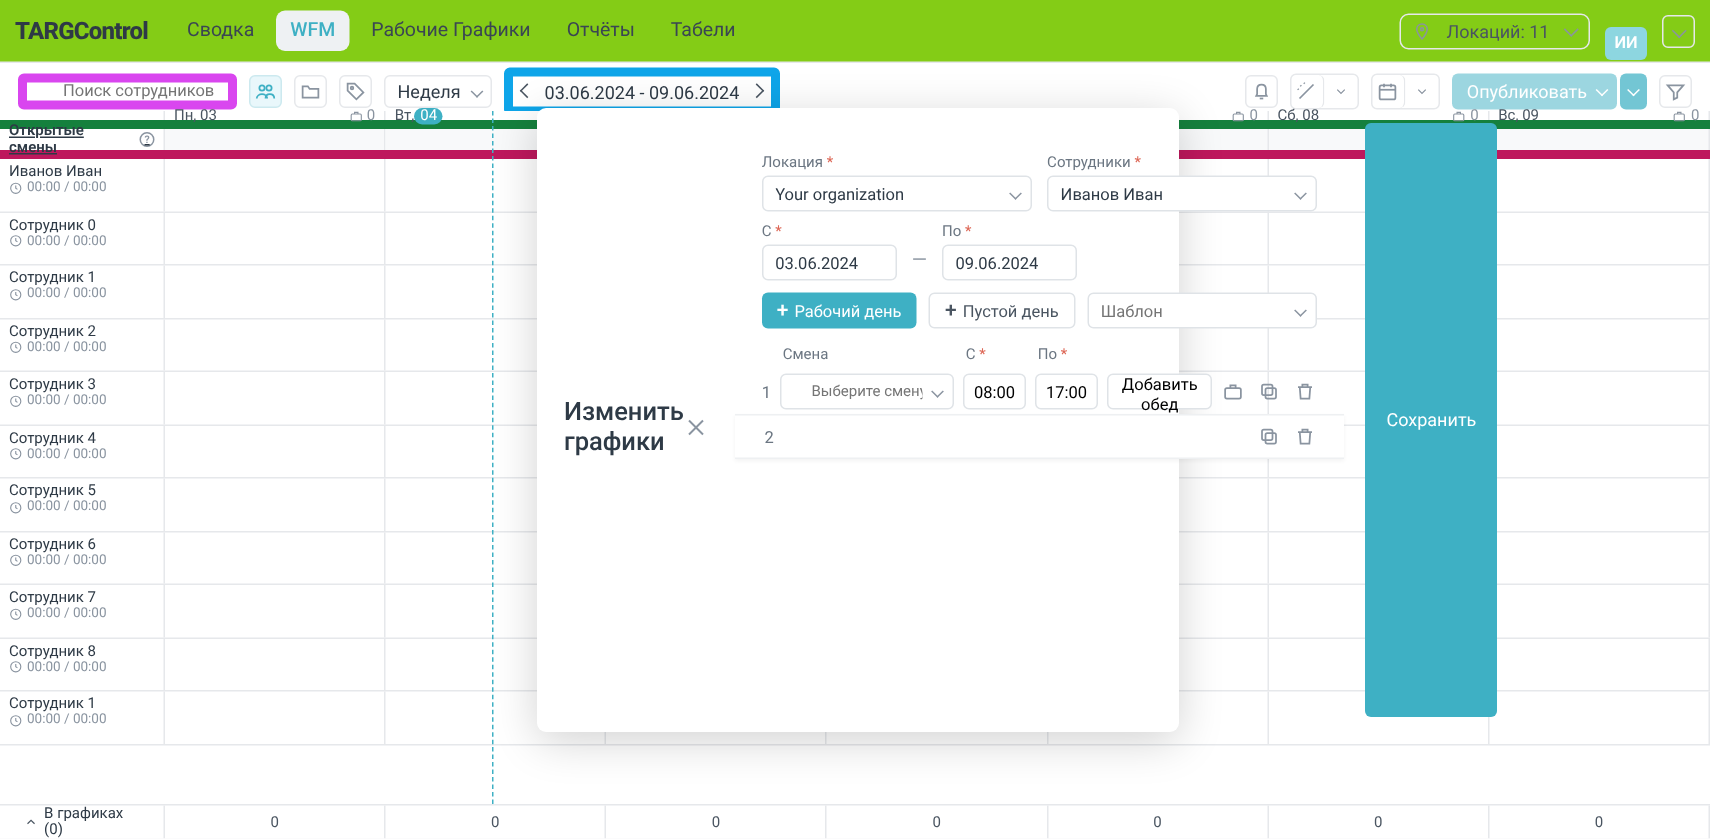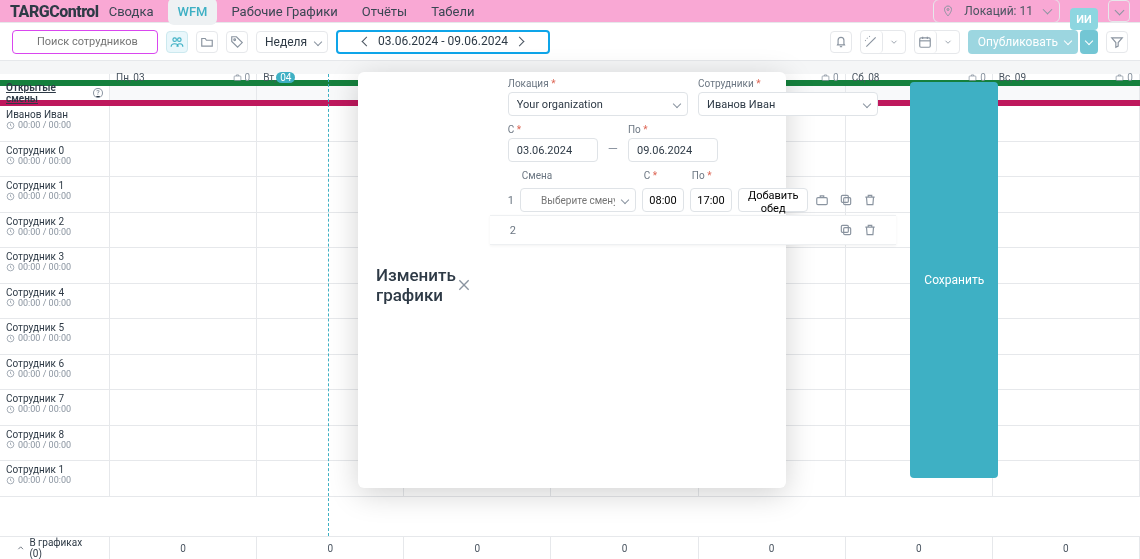--- a/index.html
+++ b/index.html
@@ -1,40 +1,40 @@
 <!DOCTYPE html>
 <html><head>
 <meta charset="utf-8">
 <style>
 * { box-sizing: border-box; margin: 0; padding: 0; font-family: -apple-system, BlinkMacSystemFont, "Segoe UI", Roboto, sans-serif; }
 body { width: 1140px; height: 559px; background: #f5f6f7; color: #2e3a46; font-size: 13px; overflow: hidden; position: relative; }
 
 
-.topbar { height: 23px; background: #f9a8d4; border-bottom: 1px solid #e6e8eb; display: flex; align-items: center; padding: 0 10px; }
+.topbar { height: 42px; background: #84cc16; border-bottom: 1px solid #e6e8eb; display: flex; align-items: center; padding: 0 10px; gap: 16px; }
 .logo { font-weight: 800; font-size: 16px; letter-spacing: -0.5px; }
 .nav { display: flex; gap: 4px; }
 .nav-item { padding: 6px 10px; border-radius: 6px; font-size: 13px; color: #3a4653; cursor: pointer; }
 .nav-item.active { background: #eef1f3; color: #3eb0c4; font-weight: 500; }
 .topbar-right { margin-left: auto; display: flex; gap: 10px; align-items: center; }
 .loc { border: 1px solid #e6e8eb; border-radius: 6px; padding: 4px 26px 4px 30px; position: relative; font-size: 12px; color: #4a5561; }
 .loc::after { content: ""; position: absolute; right: 8px; top: 50%; width: 6px; height: 6px; border-right: 1px solid #8a94a0; border-bottom: 1px solid #8a94a0; transform: translateY(-70%) rotate(45deg); }
 .ai { background: #8dd6e0; width: 28px; height: 22px; border-radius: 4px; display: flex; align-items: center; justify-content: center; font-size: 11px; font-weight: 600; color: #fff; margin-top: 16px; }
 .caret { width: 22px; height: 22px; border: 1px solid #e6e8eb; border-radius: 4px; position: relative; }
 .caret::after { content: ""; position: absolute; left: 7px; top: 6px; width: 6px; height: 6px; border-right: 1px solid #8a94a0; border-bottom: 1px solid #8a94a0; transform: rotate(45deg); }
 
 
 .toolbar { height: 38px; background: #fff; border-bottom: 1px solid #e6e8eb; display: flex; align-items: center; padding: 0 12px; gap: 8px; }
-.search { width: 146px; height: 24px; border: 1px solid #d946ef; border-radius: 4px; padding: 0 6px 0 24px; font-size: 11px; color: #8a94a0; position: relative; }
+.search { width: 146px; height: 24px; border: 6px solid #d946ef; border-radius: 4px; padding: 0 6px 0 24px; font-size: 11px; color: #8a94a0; position: relative; }
 .search-wrap { position: relative; }
 .search-wrap .mag { position: absolute; left: 6px; top: 5px; }
 .ibtn { width: 22px; height: 22px; border: 1px solid #e6e8eb; border-radius: 4px; display: flex; align-items: center; justify-content: center; cursor: pointer; }
 .ibtn.hl { background: #e9f7fb; border-color: #cce9ef; }
 .period { border: 1px solid #e6e8eb; border-radius: 4px; padding: 3px 20px 3px 8px; font-size: 12px; position: relative; }
 .period::after { content: ""; position: absolute; right: 6px; top: 7px; width: 5px; height: 5px; border-right: 1px solid #8a94a0; border-bottom: 1px solid #8a94a0; transform: rotate(45deg); }
-.daterange { border: 2px solid #0ea5e9; border-radius: 4px; display: flex; align-items: flex-start; padding: 2px 20px; gap: 4px; font-size: 12px; }
+.daterange { border: 6px solid #0ea5e9; border-radius: 4px; display: flex; align-items: flex-end; padding: 2px 1px; gap: 4px; font-size: 12px; }
 .chev { width: 16px; height: 16px; display: flex; align-items: center; justify-content: center; cursor: pointer; color: #8a94a0; }
 .chev.l::before { content: ""; width: 6px; height: 6px; border-left: 1.5px solid #4a5561; border-bottom: 1.5px solid #4a5561; transform: rotate(45deg); }
 .chev.r::before { content: ""; width: 6px; height: 6px; border-right: 1.5px solid #4a5561; border-top: 1.5px solid #4a5561; transform: rotate(45deg); }
 .toolbar .spacer { flex: 1; }
 .save-btn { background: #73c6d4; color: #fff; border: none; padding: 5px 20px 5px 10px; border-radius: 4px; font-size: 12px; position: relative; }
 .save-btn::after { content: ""; position: absolute; right: 7px; top: 8px; width: 5px; height: 5px; border-right: 1.5px solid #fff; border-bottom: 1.5px solid #fff; transform: rotate(45deg); }
 .split-caret { background: #73c6d4; width: 18px; height: 24px; border-radius: 4px; display: flex; align-items: center; justify-content: center; }
 .split-caret::before { content: ""; width: 5px; height: 5px; border-right: 1.5px solid #fff; border-bottom: 1.5px solid #fff; transform: rotate(45deg); margin-top: -2px; }
 .splitwrap { display: flex; gap: 2px; }
 .group2 { display: flex; border: 1px solid #e6e8eb; border-radius: 4px; }
@@ -60,21 +60,21 @@
 .timeline-mark { position: absolute; top: 74px; bottom: 23px; left: 328px; width: 1px; border-left: 1px dashed #3eb0c4; z-index: 2; }
 
 
 .footer { position: absolute; bottom: 0; left: 0; right: 0; height: 23px; background: #fff; border-top: 1px solid #e6e8eb; display: flex; }
 .footer .sidecell { width: 110px; border-right: 1px solid #e6e8eb; display: flex; align-items: center; gap: 4px; padding: 0 16px; font-size: 10px; }
 .footer .daycol { justify-content: center; }
 .modal { position: absolute; top: 72px; left: 358px; width: 428px; height: 416px; background: #fff; border-radius: 6px; box-shadow: 0 6px 30px rgba(0,0,0,0.18); display: flex; flex-direction: row; z-index: 10; }
 .mhead { padding: 14px 18px 4px; display: flex; align-items: center; }
 .mhead h2 { font-size: 17px; font-weight: 500; }
 .close { margin-left: auto; cursor: pointer; color: #8a94a0; font-size: 18px; }
-.mbody { padding: 6px 18px 0; flex: 1; }
+.mbody { padding: 6px 18px 0; flex: 1; margin-top: 25px; }
 .frow { display: flex; gap: 10px; margin-bottom: 8px; }
 .fcol { flex: 1; display: flex; flex-direction: column; gap: 3px; }
 .lbl { font-size: 10px; color: #6b7682; }
 .req { color: #d65; }
 .finput, .fselect { height: 24px; border: 1px solid #dfe3e7; border-radius: 4px; padding: 0 8px; font-size: 11px; color: #2e3a46; background: #fff; width: 100%; position: relative; }
 .fselect { padding-right: 20px; appearance: none; background: #fff; }
 .selwrap { position: relative; }
 .selwrap::after { content: ""; position: absolute; right: 8px; top: 9px; width: 5px; height: 5px; border-right: 1px solid #8a94a0; border-bottom: 1px solid #8a94a0; transform: rotate(45deg); pointer-events: none; }
 .dash { display: flex; align-items: flex-end; padding-bottom: 6px; color: #8a94a0; }
 .short { width: 90px; flex: none; }
@@ -551,20 +551,31 @@
       <div class="fcol short">
         <div class="lbl"><span>С</span> <span class="req">*</span></div>
         <input class="finput" value="03.06.2024" style="">
       </div>
       <div class="dash">—</div>
       <div class="fcol short">
         <div class="lbl"><span>По</span> <span class="req">*</span></div>
         <input class="finput" value="09.06.2024" style="">
       </div>
     </div>
+    <div class="btnrow">
+      <button class="pbtn work">
+          <span class="plus"></span>
+          <span>Рабочий день</span>
+        </button>
+      <button class="pbtn empty">
+          <span class="plus"></span>
+          <span>Пустой день</span>
+        </button>
+      <div class="selwrap tplsel"><input class="fselect" style="color: rgb(138, 148, 160);" placeholder="Шаблон"></div>
+    </div>
     <div class="shiftarea">
       <div class="shifthdr">
         <span class="sh1"></span>
         <span class="sh-shift">Смена</span>
         <span class="sh-c"><span>С</span> <span class="req">*</span></span>
         <span class="sh-po"><span>По</span> <span class="req">*</span></span>
       </div>
       <div class="shiftrow">
         <span class="num">1</span>
         <div class="selwrap" style="width:116px;"><input class="fselect ssel" placeholder="Выберите смену" style=""></div>

